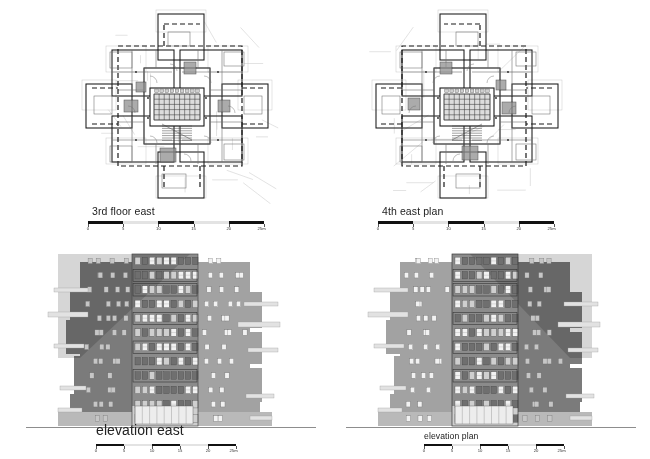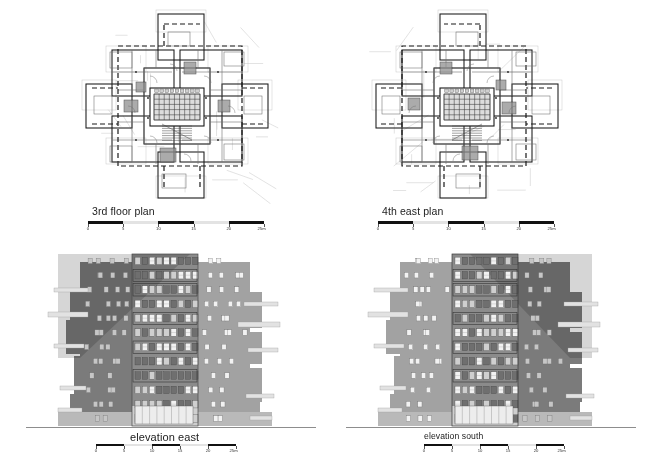--- a/index.html
+++ b/index.html
@@ -168,21 +168,21 @@
             <rect x="38" y="140" width="22" height="16"></rect>
             <rect x="152" y="138" width="20" height="16"></rect>
             <rect x="96" y="26" width="22" height="14"></rect>
             <rect x="90" y="168" width="24" height="14"></rect>
             <rect x="22" y="90" width="18" height="18"></rect>
             <rect x="172" y="90" width="18" height="18"></rect>
           </g>
         </g>
       </svg>
   </div>
-  <div class="caption" style="left:92px;top:205px;">3rd floor plan</div>
+  <div class="caption" style="left:92px;top:205px;">3rd floor east</div>
   <div class="scalebar" style="left:88px;top:221px;width:176px;">
     <div class="sb-track">
         <div class="sb-seg" style="left: 0%; width: 20%; height: 3px;"></div>
         <div class="sb-seg" style="left: 40%; width: 20%; height: 3px;"></div>
         <div class="sb-seg" style="left: 80%; width: 20%; height: 3px;"></div>
       </div>
     <div class="sb-ticks">
         <div class="sb-tick" style="left: 0%;"></div>
         <div class="sb-lab" style="left: 0%;">0</div>
         <div class="sb-tick" style="left: 20%;"></div>
@@ -625,21 +625,21 @@
           <line x1="116.9" y1="158" x2="116.9" y2="176" stroke="#8a8a8a" stroke-width="0.4"></line>
           <line x1="124.2" y1="158" x2="124.2" y2="176" stroke="#8a8a8a" stroke-width="0.4"></line>
           <line x1="131.5" y1="158" x2="131.5" y2="176" stroke="#8a8a8a" stroke-width="0.4"></line>
           <line x1="138.8" y1="158" x2="138.8" y2="176" stroke="#8a8a8a" stroke-width="0.4"></line>
           <line x1="146.1" y1="158" x2="146.1" y2="176" stroke="#8a8a8a" stroke-width="0.4"></line>
           <rect x="92" y="6" width="66" height="172" fill="none" stroke="#4a4a4a" stroke-width="0.7"></rect>
         </g>
       </svg>
   </div>
   <div class="ground" style="left:26px;top:427px;width:290px;"></div>
-  <div class="caption" style="left:96px;top:431px;font-size:11px;margin-left:34px;">elevation east</div>
+  <div class="caption" style="left:96px;top:422px;font-size:14px;">elevation east</div>
   <div class="scalebar" style="left:96px;top:444px;width:140px;">
     <div class="sb-track" style="height:2.4px;">
         <div class="sb-seg" style="left: 0%; width: 20%; height: 2.4px;"></div>
         <div class="sb-seg" style="left: 40%; width: 20%; height: 2.4px;"></div>
         <div class="sb-seg" style="left: 80%; width: 20%; height: 2.4px;"></div>
       </div>
     <div class="sb-ticks">
         <div class="sb-tick" style="left: 0%;"></div>
         <div class="sb-lab" style="left: 0%;">0</div>
         <div class="sb-tick" style="left: 20%;"></div>
@@ -907,21 +907,21 @@
           <line x1="116.9" y1="158" x2="116.9" y2="176" stroke="#8a8a8a" stroke-width="0.4"></line>
           <line x1="124.2" y1="158" x2="124.2" y2="176" stroke="#8a8a8a" stroke-width="0.4"></line>
           <line x1="131.5" y1="158" x2="131.5" y2="176" stroke="#8a8a8a" stroke-width="0.4"></line>
           <line x1="138.8" y1="158" x2="138.8" y2="176" stroke="#8a8a8a" stroke-width="0.4"></line>
           <line x1="146.1" y1="158" x2="146.1" y2="176" stroke="#8a8a8a" stroke-width="0.4"></line>
           <rect x="92" y="6" width="66" height="172" fill="none" stroke="#3a3a3a" stroke-width="0.7"></rect>
         </g>
       </svg>
   </div>
   <div class="ground" style="left:346px;top:427px;width:290px;"></div>
-  <div class="caption" style="left:424px;top:431px;font-size:8.6px;">elevation south</div>
+  <div class="caption" style="left:424px;top:431px;font-size:8.6px;">elevation plan</div>
   <div class="scalebar" style="left:424px;top:444px;width:140px;">
     <div class="sb-track" style="height:2.4px;">
         <div class="sb-seg" style="left: 0%; width: 20%; height: 2.4px;"></div>
         <div class="sb-seg" style="left: 40%; width: 20%; height: 2.4px;"></div>
         <div class="sb-seg" style="left: 80%; width: 20%; height: 2.4px;"></div>
       </div>
     <div class="sb-ticks">
         <div class="sb-tick" style="left: 0%;"></div>
         <div class="sb-lab" style="left: 0%;">0</div>
         <div class="sb-tick" style="left: 20%;"></div>

